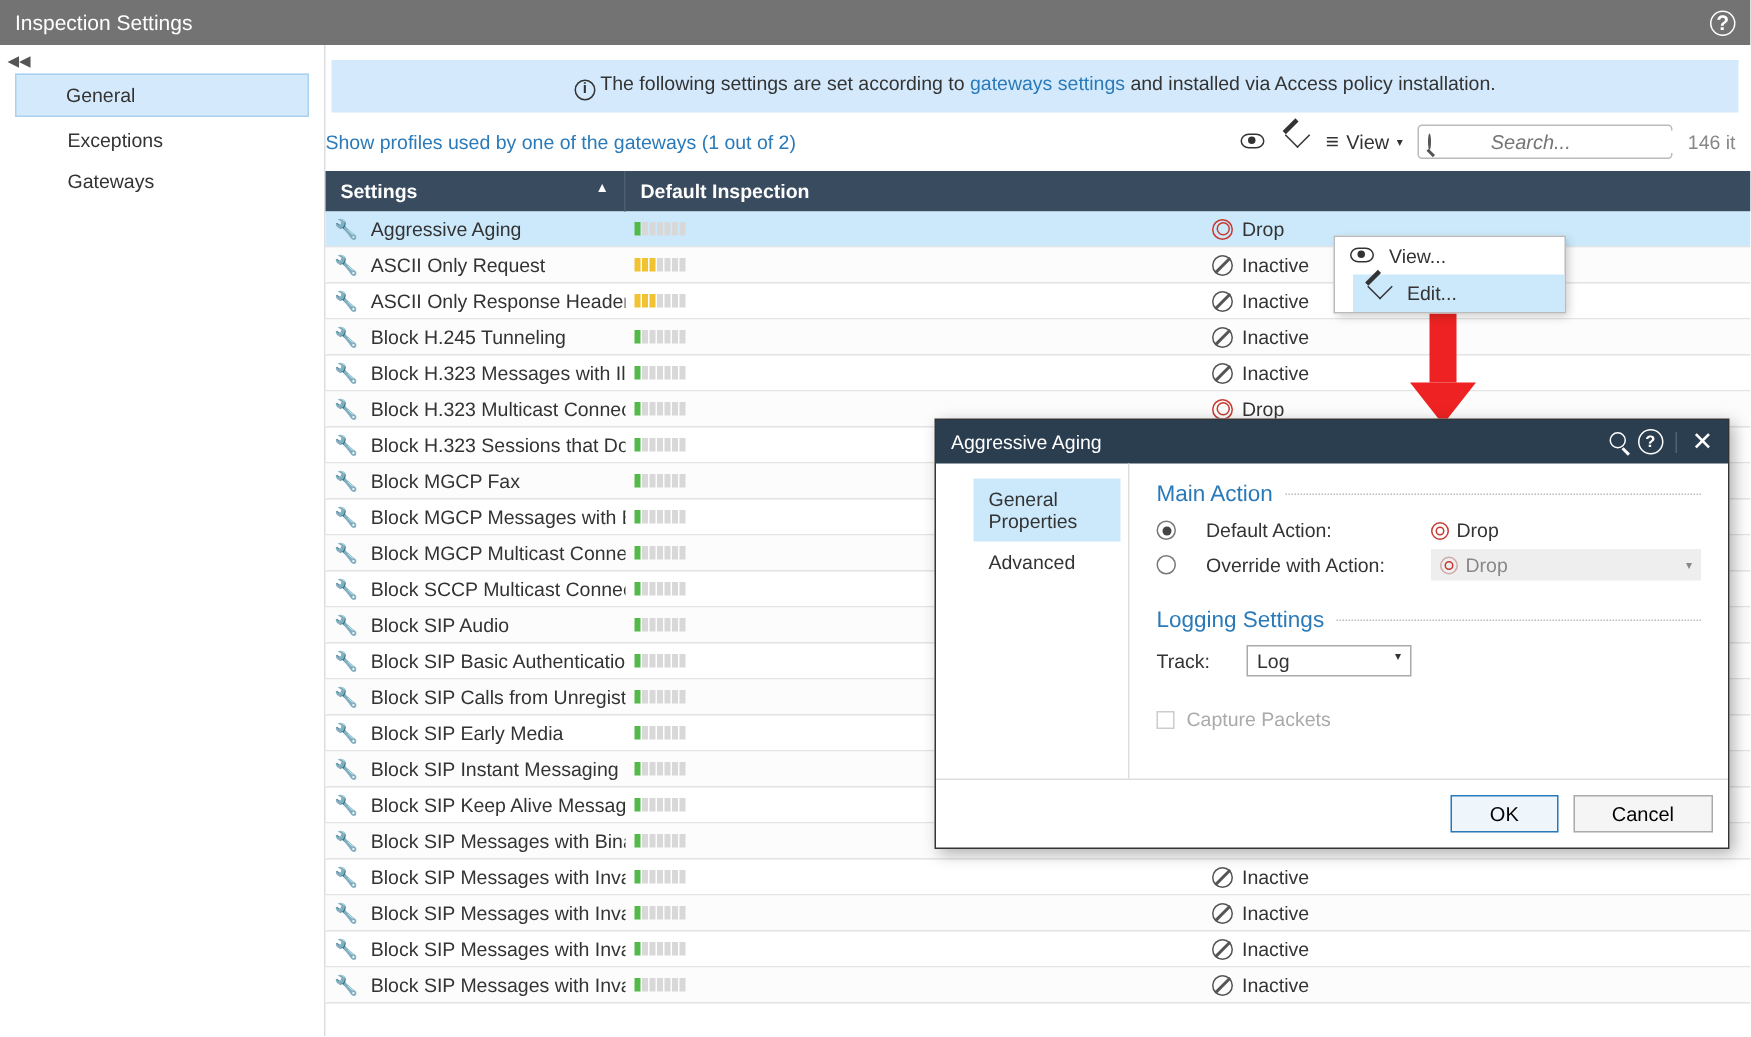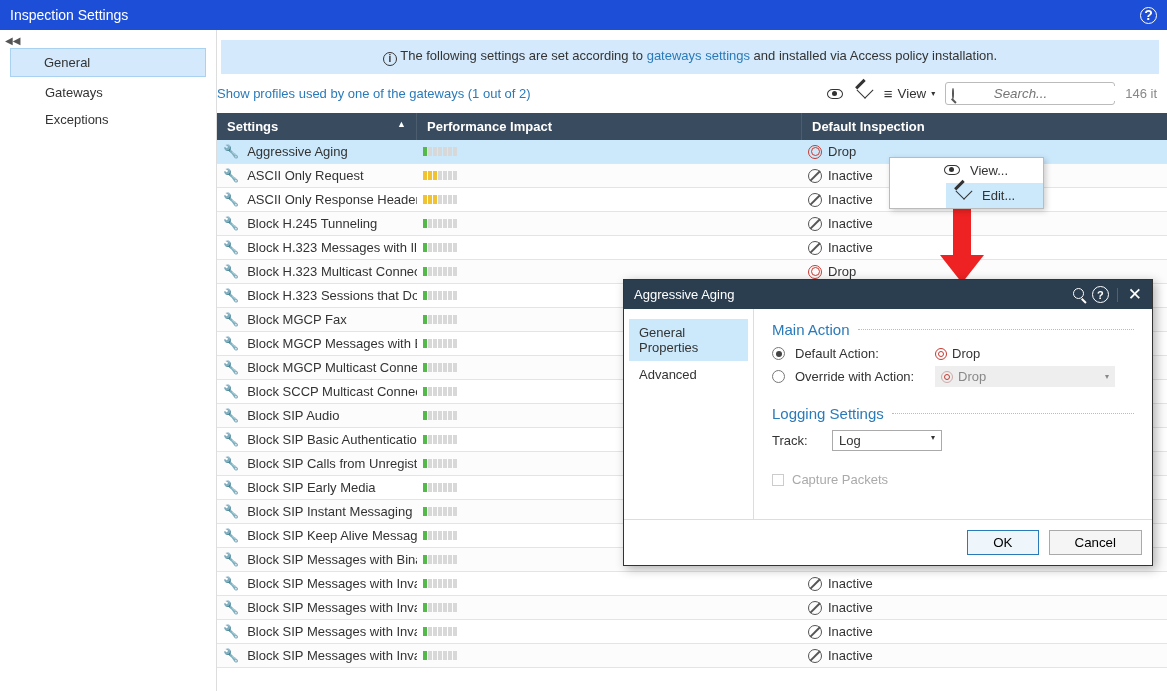--- a/index.html
+++ b/index.html
@@ -1,18 +1,18 @@
 <!DOCTYPE html>
 <html><head>
 <meta charset="utf-8">
 <style>
   * { box-sizing: border-box; margin: 0; padding: 0; font-family: "Segoe UI", Tahoma, sans-serif; }
   body { width: 1167px; height: 691px; background: #fff; overflow: hidden; font-size: 13px; color: #333; position: relative; }
 
-  .header { background: #1d4ed8; color: #fff; height: 30px; display: flex; align-items: center; padding: 0 10px; justify-content: space-between; }
+  .header { background: #737373; color: #fff; height: 30px; display: flex; align-items: center; padding: 0 10px; justify-content: space-between; }
   .header span { font-size: 14px; }
 
   .main { display: flex; height: 661px; }
 
   .sidebar { width: 217px; border-right: 1px solid #ddd; padding-top: 5px; }
   .collapse-arrow { font-size: 10px; color: #555; padding-left: 5px; }
   .side-item { padding: 6px 18px 6px 45px; color: #333; }
   .side-item.selected { background: #d4eafc; border: 1px solid #a8d2f0; margin: 2px 10px; padding-left: 33px; }
 
   .content { flex: 1; padding: 10px 0 0 0; }
@@ -46,42 +46,42 @@
   .bar { display:flex; gap:1px;}
   .seg { width:4px; height:9px; background:#d8d8d8;}
   .seg.g { background:#53b948;}
   .seg.y { background:#f1c232;}
   .status-ico { width:14px; height:14px; border-radius:50%; display:inline-flex; align-items:center; justify-content:center; font-size:10px;}
   .status-ico.drop { border:1.5px solid #c63a31;}
   .status-ico.drop::after{content:""; width:7px;height:7px;border-radius:50%;border:1.5px solid #c63a31; display:block;}
   .status-ico.inact { border:1.5px solid #555; position:relative;}
   .status-ico.inact::after{content:"";position:absolute;width:14px;height:1.5px;background:#555;transform:rotate(-45deg);}
 
-  .ctx-menu { position:absolute; left:889px; top:157px; width:155px; background:#fff; border:1px solid #bbb; box-shadow:2px 2px 6px rgba(0,0,0,.2); z-index:10;padding-left:44px;}
+  .ctx-menu { position:absolute; left:889px; top:157px; width:155px; background:#fff; border:1px solid #bbb; box-shadow:2px 2px 6px rgba(0,0,0,.2); z-index:10;}
   .ctx-item { display:flex; align-items:center; gap:10px; padding:5px 10px;}
   .ctx-item.hover { background:#cce9fc;margin-left:12px;}
   .ctx-ico { width:16px; text-align:center; color:#333;}
 
   .red-arrow { position:absolute; left:940px; top:200px; z-index:9;}
   .red-arrow .shaft{ width:18px; height:55px; background:#e22; margin:0 auto;}
   .red-arrow .head { width:0;height:0;border-left:22px solid transparent;border-right:22px solid transparent;border-top:28px solid #e22;}
 
   .dialog { position:absolute; left:623px; top:279px; width:530px; background:#fff; border:1px solid #333; box-shadow:3px 3px 10px rgba(0,0,0,.3); z-index:20;}
   .dlg-title { background:#2b3e50; color:#fff; padding:6px 10px; display:flex; align-items:center;}
   .dlg-title .t-text{flex:1;}
   .dlg-ico { margin-left:8px; color:#fff;}
   .dlg-ico.close{border-left:1px solid #4f6274; padding-left:10px;}
   .dlg-body { display:flex; min-height:210px;}
-  .dlg-nav { width:130px; border-right:1px solid #ddd; padding:10px 5px;}
+  .dlg-nav { width:130px; border-right:1px solid #ddd; padding:10px 5px;margin-left:20px;}
   .dlg-nav-item { padding:6px 10px; }
   .dlg-nav-item.sel { background:#cce9fc;}
   .dlg-pane { flex:1; padding:12px 18px; }
   .section-h { color:#2a7ab9; font-size:15px; margin-bottom:8px; display:flex; align-items:center;}
   .section-h::after{content:""; flex:1; border-bottom:1px dotted #bbb; margin-left:8px;}
-  .radio-row { display:flex; align-items:center; margin:5px 0; gap:10px;}
+  .radio-row { display:flex; align-items:center; margin:5px 0; gap:20px;}
   .radio { width:13px;height:13px;border:1px solid #777;border-radius:50%;display:inline-flex;align-items:center;justify-content:center;}
   .radio.checked::after{content:"";width:6px;height:6px;background:#444;border-radius:50%;}
   .radio-lbl{ width:130px;}
   .val-ico{ width:12px;height:12px;border:1.5px solid #c63a31;border-radius:50%;display:inline-block;position:relative;vertical-align:-2px;margin-right:5px;}
   .val-ico::after{content:"";position:absolute;inset:2px;border:1px solid #c63a31;border-radius:50%;}
   .override-sel { background:#eee; padding:3px 6px; width:180px; color:#888; display:flex; align-items:center; justify-content:space-between;}
   .track-row{display:flex;align-items:center;gap:10px;margin:5px 0;}
   .track-sel{background:#fff;border:1px solid #aaa;padding:2px 6px;width:110px;display:flex;justify-content:space-between;}
   .chk-row{display:flex;align-items:center;gap:8px;margin:21px 0 0 0;color:#aaa;}
   .chk{width:12px;height:12px;border:1px solid #ccc;}
@@ -105,22 +105,22 @@
 <div class="header">
   <span>Inspection Settings</span>
   <span class="help-circle">?</span>
 </div>
 
 <div class="main">
   <div class="sidebar">
     <div class="collapse-arrow">◀◀</div>
     <div id="side-list">
         <div class="side-item selected">General</div>
+        <div class="side-item">Exceptions</div>
         <div class="side-item">Gateways</div>
-        <div class="side-item">Exceptions</div>
       </div>
   </div>
 
   <div class="content">
     <div class="banner">
       <span class="banner-icon">i</span>
       <span>The following settings are set according to </span><a class="link">gateways settings</a><span> and installed via Access policy installation.</span>
     </div>
 
     <div class="toolbar">
@@ -134,21 +134,20 @@
         </button>
       <div class="search-box">
         <span class="mag dark"></span>&nbsp;
         <input placeholder="Search..." style="">
       </div>
       <span class="count">146 it</span>
     </div>
 
     <div class="table-head">
       <div class="col-settings"><span>Settings</span><span class="sort-arr">▲</span></div>
-      <div class="col-perf">Performance Impact</div>
       <div class="col-insp">Default Inspection</div>
     </div>
     <div class="table-body" id="tbody">
         <div class="row selected">
           <div class="c-set">
             <span class="wrench">🔧</span>
             <span>Aggressive Aging</span>
           </div>
           <div class="c-perf">
             <span class="bar">

